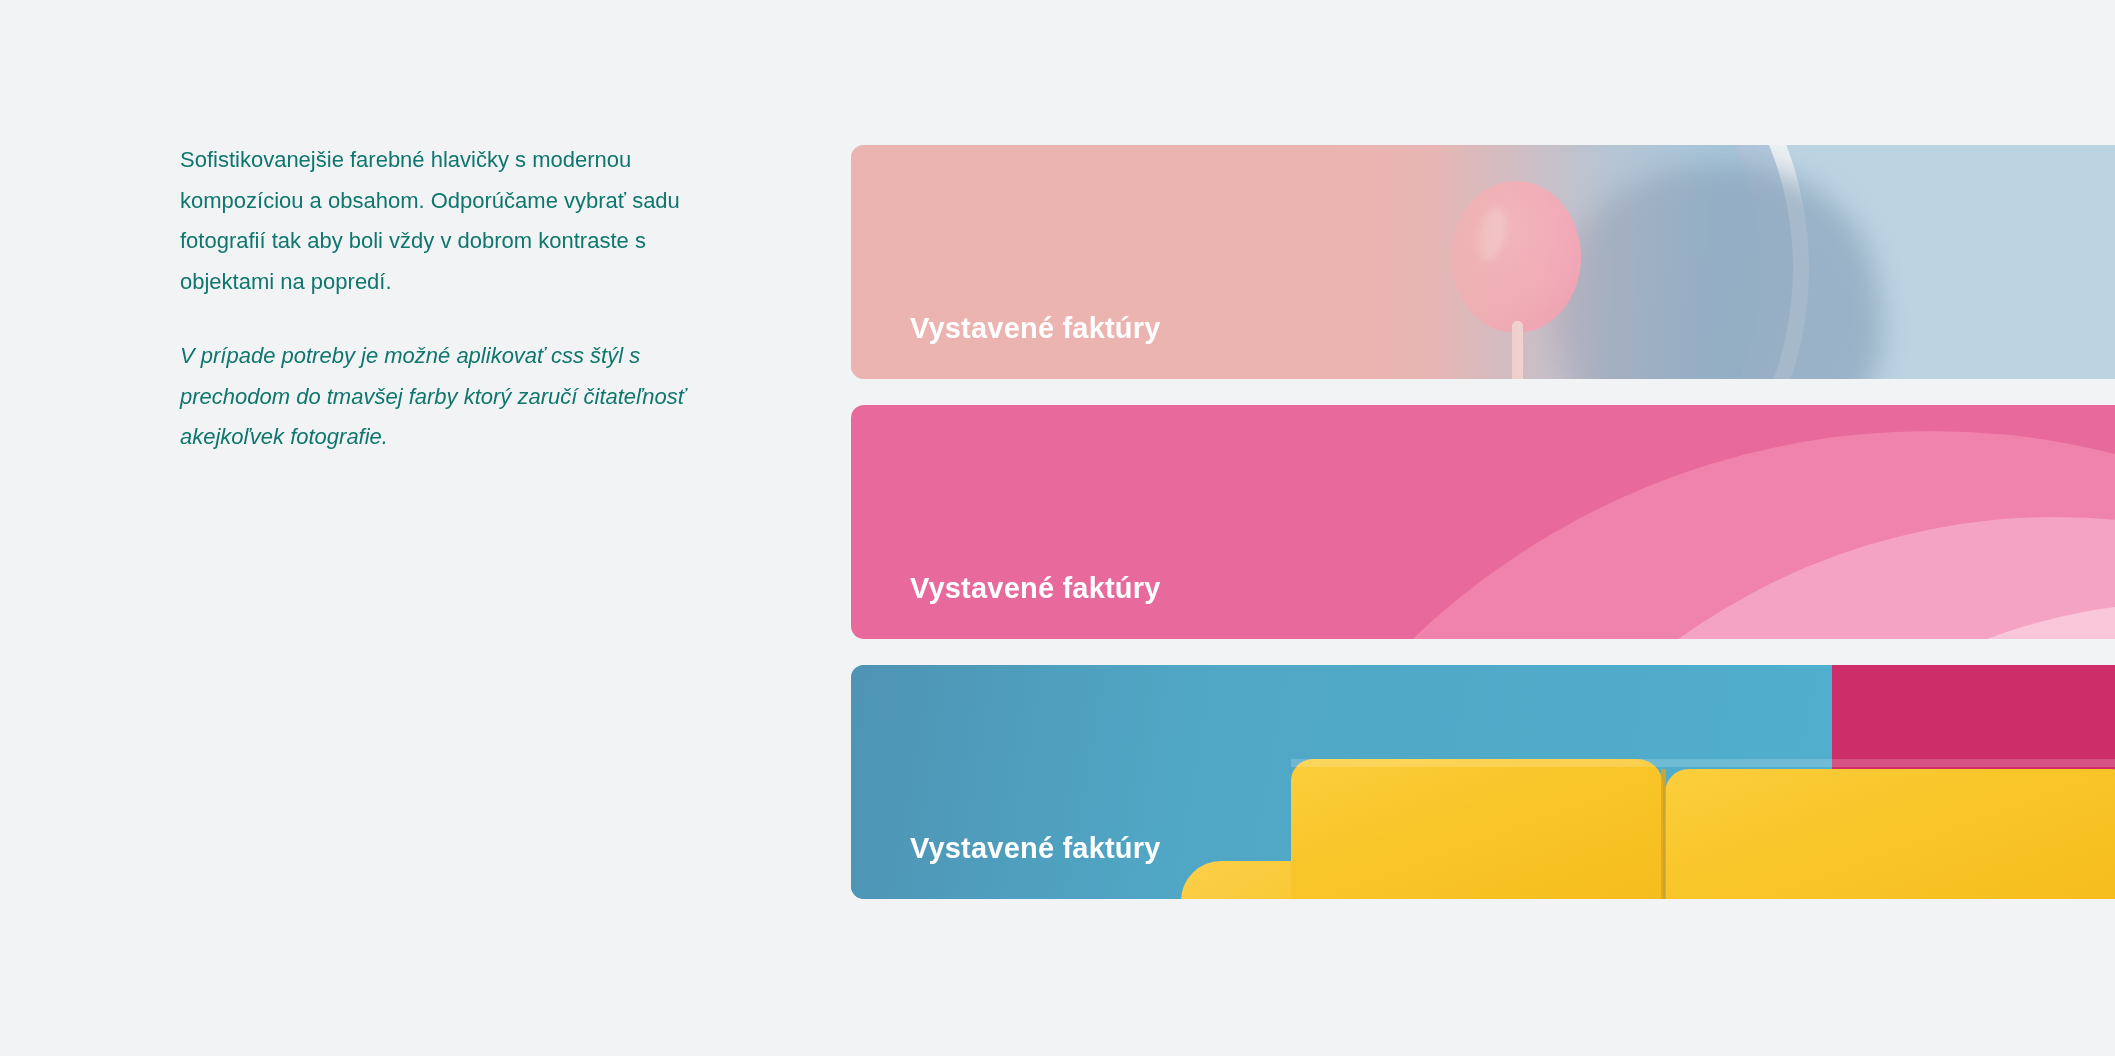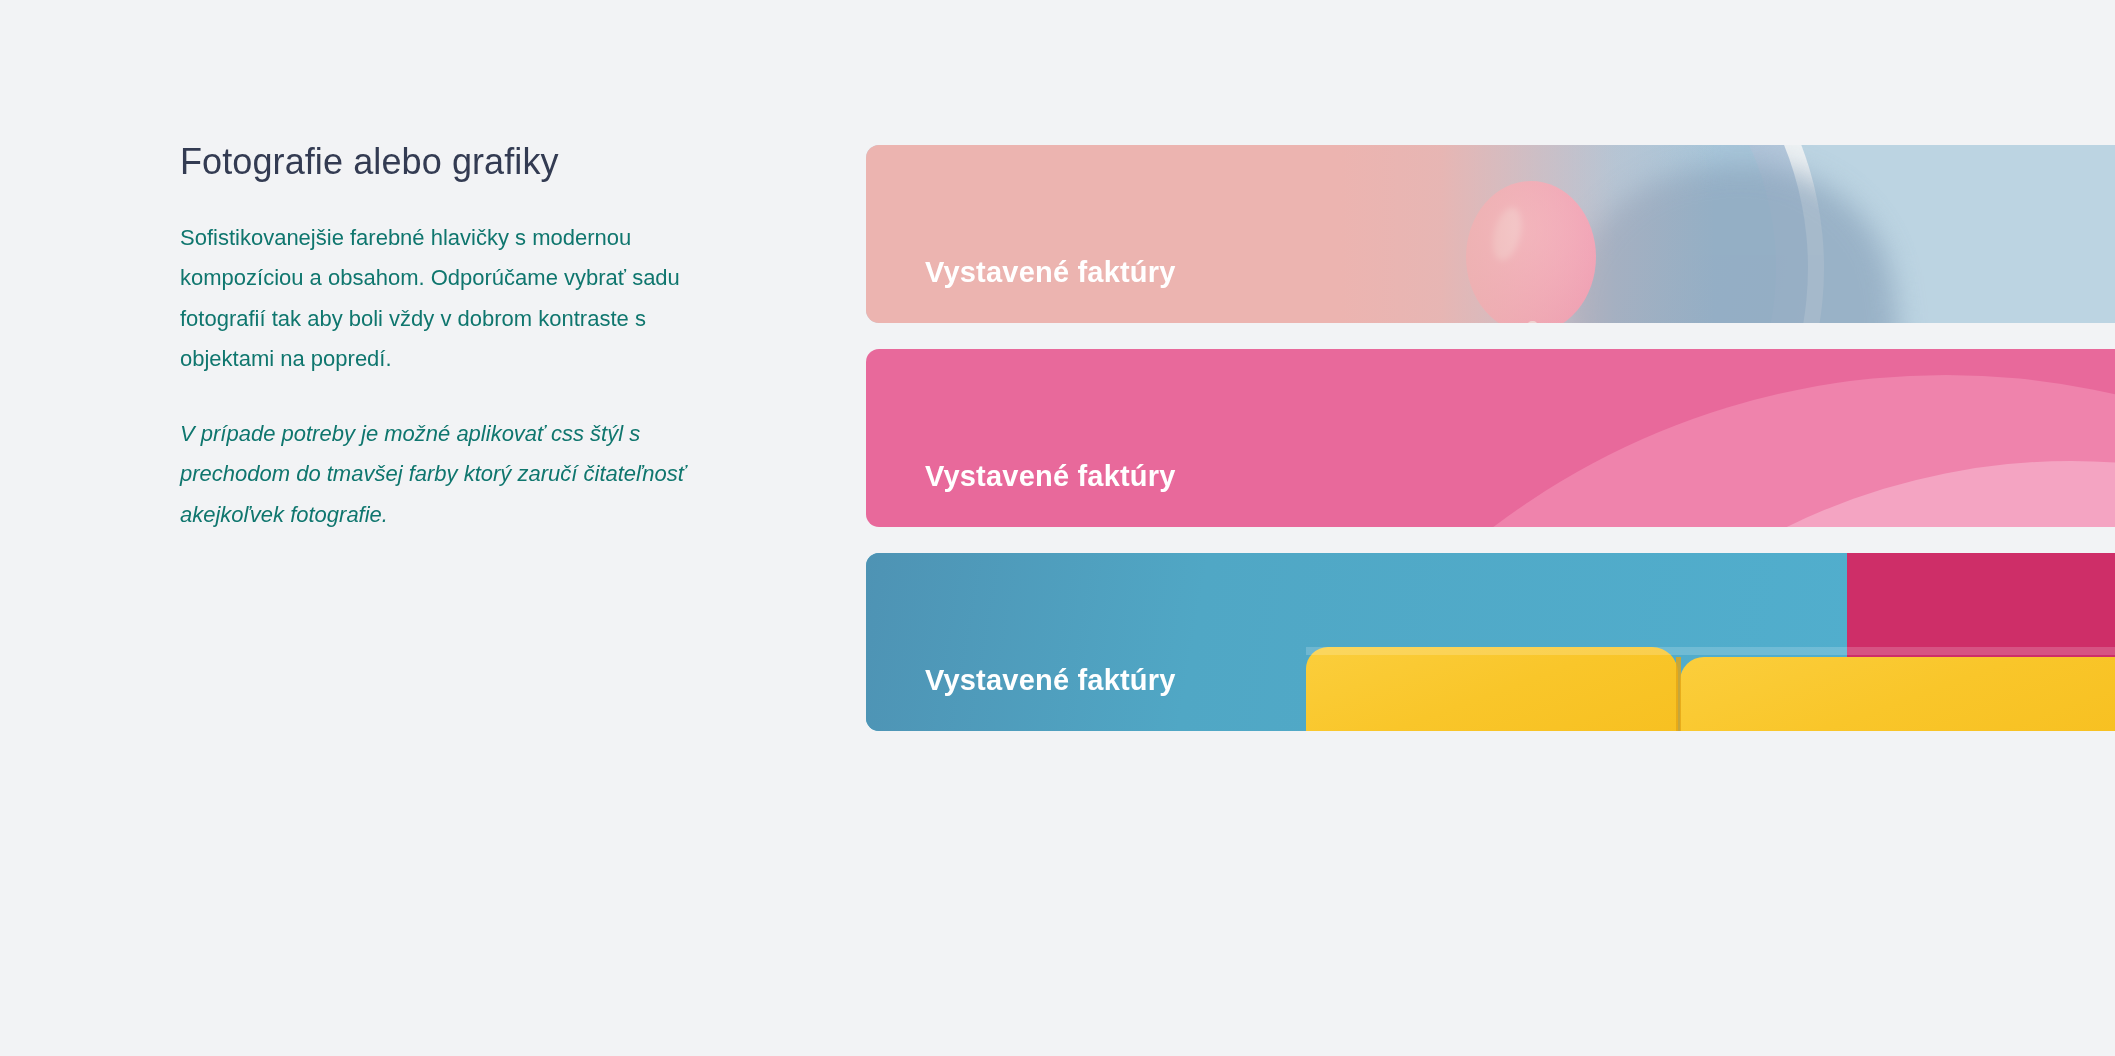--- a/index.html
+++ b/index.html
@@ -41,26 +41,25 @@
 
   
   .banners {
     position: absolute;
     left: 851px;
     top: 145px;
     width: 1264px;
   }
   .banner {
     position: relative;
-    height: 178px;
+    height: 234px;
     margin-bottom: 26px;
     border-radius: 13px 0 0 13px;
     overflow: hidden;
     isolation: isolate;
-    margin-left: 15px;
   }
   .banner:last-child { margin-bottom: 0; }
 
   .banner-art {
     position: absolute;
     inset: 0;
     z-index: 0;
   }
   .banner-label {
     position: absolute;
@@ -225,21 +224,20 @@
     position: absolute;
     left: 440px; top: 94px;
     width: 844px; height: 8px;
     background: rgba(255,255,255,.18);
   }
 </style>
 </head>
 <body>
 
 <div class="copy">
-  <h1 class="copy-title">Fotografie alebo grafiky</h1>
   <p class="copy-para">Sofistikovanejšie farebné hlavičky s modernou kompozíciou a obsahom. Odporúčame vybrať sadu fotografií tak aby boli vždy v dobrom kontraste s objektami na popredí.</p>
   <p class="copy-para">V prípade potreby je možné aplikovať css štýl s prechodom do tmavšej farby ktorý zaručí čitateľnosť akejkoľvek fotografie.</p>
 </div>
 
 <div class="banners">
 
   <div class="banner">
     <div class="banner-art art-lolly">
       <div class="plate-outer"></div>
       <div class="plate-rim"></div>

